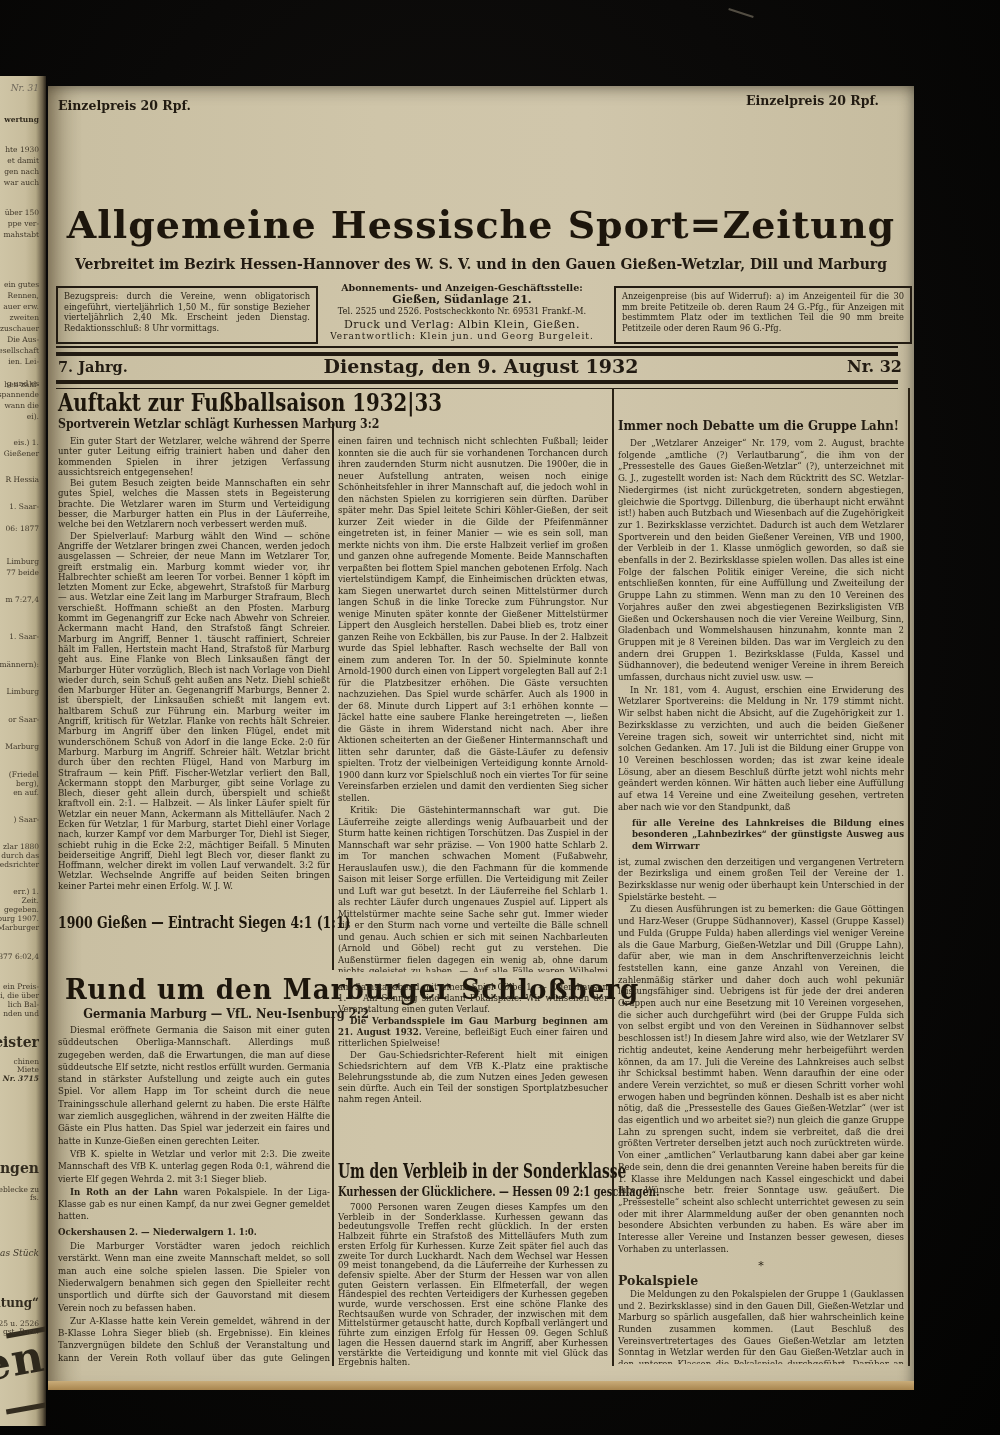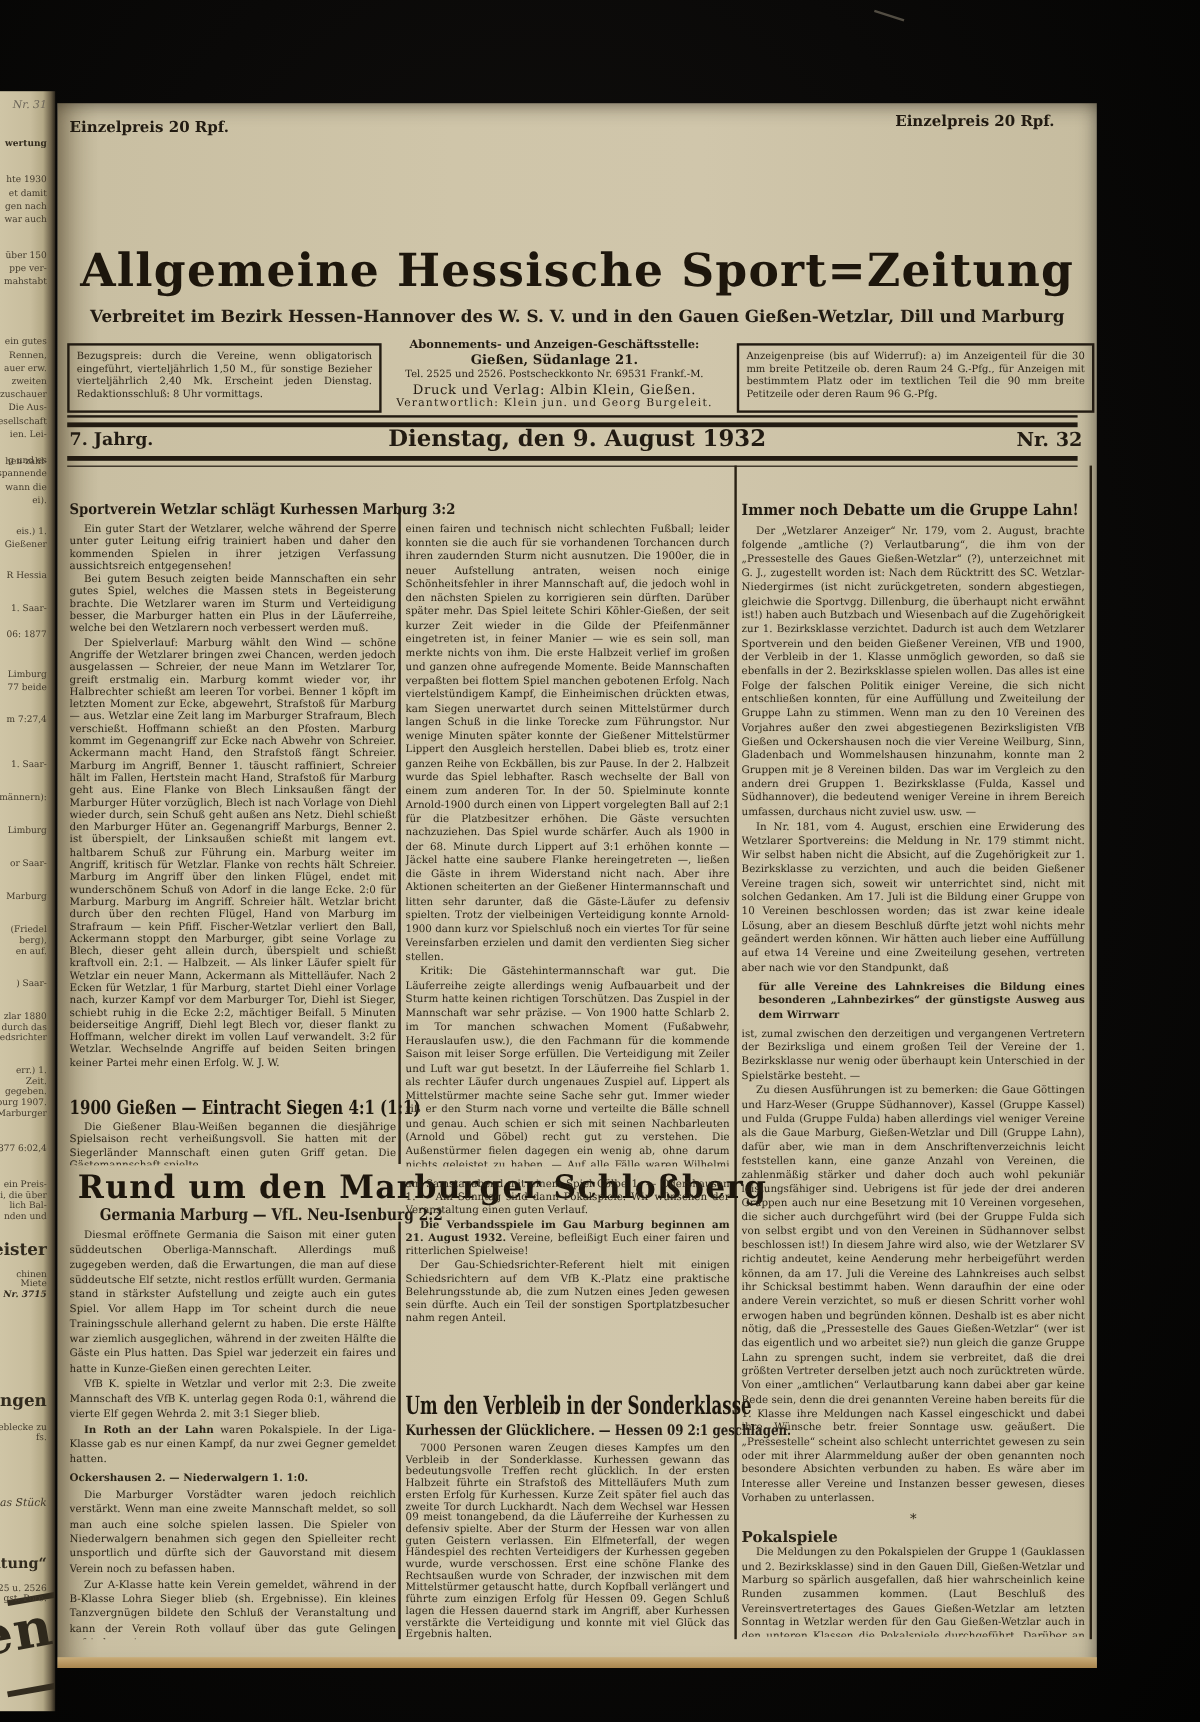--- a/index.html
+++ b/index.html
@@ -143,34 +143,34 @@
     <div class="abs bold" style="left:10px;top:272px;font-size:14.5px">7. Jahrg.</div>
     <div class="abs bold c" style="left:0;top:269px;width:100%;font-size:19px">Dienstag, den 9. August 1932</div>
     <div class="abs bold" style="right:12px;top:271px;font-size:16px">Nr. 32</div>
     <div class="abs rule-double2" style="left:8px;top:294px;width:842px"></div>
 
     <div class="vrule" style="left:284px;top:338px;height:546px"></div>
     <div class="vrule" style="left:284px;top:932px;height:348px"></div>
     <div class="vrule" style="left:564px;top:302px;height:978px"></div>
     <div class="vrule" style="left:860px;top:302px;height:978px"></div>
 
+    <div class="abs headline" style="left:10px;top:302px;font-size:25px">
+      <span class="sx" style="transform:scaleX(.79)">Auftakt zur Fußballsaison 1932|33</span>
+    </div>
     <div class="abs bold nowrap" style="left:10px;top:331px;font-size:12.2px">
       <span class="sx" style="transform:scaleX(.9)">Sportverein Wetzlar schlägt Kurhessen Marburg 3:2</span>
     </div>
     <div class="abs body-text" style="left:10px;top:350px;width:272px;height:474px;line-height:10.3px">
       <p>Ein guter Start der Wetzlarer, welche während der Sperre unter guter Leitung eifrig trainiert haben und daher den kommenden Spielen in ihrer jetzigen Verfassung aussichtsreich entgegensehen!</p>
       <p>Bei gutem Besuch zeigten beide Mannschaften ein sehr gutes Spiel, welches die Massen stets in Begeisterung brachte. Die Wetzlarer waren im Sturm und Verteidigung besser, die Marburger hatten ein Plus in der Läuferreihe, welche bei den Wetzlarern noch verbessert werden muß.</p>
       <p>Der Spielverlauf: Marburg wählt den Wind — schöne Angriffe der Wetzlarer bringen zwei Chancen, werden jedoch ausgelassen — Schreier, der neue Mann im Wetzlarer Tor, greift erstmalig ein. Marburg kommt wieder vor, ihr Halbrechter schießt am leeren Tor vorbei. Benner 1 köpft im letzten Moment zur Ecke, abgewehrt, Strafstoß für Marburg — aus. Wetzlar eine Zeit lang im Marburger Strafraum, Blech verschießt. Hoffmann schießt an den Pfosten. Marburg kommt im Gegenangriff zur Ecke nach Abwehr von Schreier. Ackermann macht Hand, den Strafstoß fängt Schreier. Marburg im Angriff, Benner 1. täuscht raffiniert, Schreier hält im Fallen, Hertstein macht Hand, Strafstoß für Marburg geht aus. Eine Flanke von Blech Linksaußen fängt der Marburger Hüter vorzüglich, Blech ist nach Vorlage von Diehl wieder durch, sein Schuß geht außen ans Netz. Diehl schießt den Marburger Hüter an. Gegenangriff Marburgs, Benner 2. ist überspielt, der Linksaußen schießt mit langem evt. haltbarem Schuß zur Führung ein. Marburg weiter im Angriff, kritisch für Wetzlar. Flanke von rechts hält Schreier. Marburg im Angriff über den linken Flügel, endet mit wunderschönem Schuß von Adorf in die lange Ecke. 2:0 für Marburg. Marburg im Angriff. Schreier hält. Wetzlar bricht durch über den rechten Flügel, Hand von Marburg im Strafraum — kein Pfiff. Fischer-Wetzlar verliert den Ball, Ackermann stoppt den Marburger, gibt seine Vorlage zu Blech, dieser geht allein durch, überspielt und schießt kraftvoll ein. 2:1. — Halbzeit. — Als linker Läufer spielt für Wetzlar ein neuer Mann, Ackermann als Mittelläufer. Nach 2 Ecken für Wetzlar, 1 für Marburg, startet Diehl einer Vorlage nach, kurzer Kampf vor dem Marburger Tor, Diehl ist Sieger, schiebt ruhig in die Ecke 2:2, mächtiger Beifall. 5 Minuten beiderseitige Angriff, Diehl legt Blech vor, dieser flankt zu Hoffmann, welcher direkt im vollen Lauf verwandelt. 3:2 für Wetzlar. Wechselnde Angriffe auf beiden Seiten bringen keiner Partei mehr einen Erfolg.        W. J. W.</p>
     </div>
 
     <div class="abs headline" style="left:10px;top:827px;font-size:16px">
       <span class="sx" style="transform:scaleX(.78)">1900 Gießen — Eintracht Siegen 4:1 (1:1)</span>
-    </div>
-    <div class="abs body-text" style="left:10px;top:849px;width:272px;height:36px;line-height:10.3px">
-      <p>Die Gießener Blau-Weißen begannen die diesjährige Spielsaison recht verheißungsvoll. Sie hatten mit der Siegerländer Mannschaft einen guten Griff getan. Die Gästemannschaft spielte</p>
     </div>
 
     <div class="abs body-text" style="left:290px;top:350px;width:270px;height:536px;line-height:11.5px">
       <p class="ni">einen fairen und technisch nicht schlechten Fußball; leider konnten sie die auch für sie vorhandenen Torchancen durch ihren zaudernden Sturm nicht ausnutzen. Die 1900er, die in neuer Aufstellung antraten, weisen noch einige Schönheitsfehler in ihrer Mannschaft auf, die jedoch wohl in den nächsten Spielen zu korrigieren sein dürften. Darüber später mehr. Das Spiel leitete Schiri Köhler-Gießen, der seit kurzer Zeit wieder in die Gilde der Pfeifenmänner eingetreten ist, in feiner Manier — wie es sein soll, man merkte nichts von ihm. Die erste Halbzeit verlief im großen und ganzen ohne aufregende Momente. Beide Mannschaften verpaßten bei flottem Spiel manchen gebotenen Erfolg. Nach viertelstündigem Kampf, die Einheimischen drückten etwas, kam Siegen unerwartet durch seinen Mittelstürmer durch langen Schuß in die linke Torecke zum Führungstor. Nur wenige Minuten später konnte der Gießener Mittelstürmer Lippert den Ausgleich herstellen. Dabei blieb es, trotz einer ganzen Reihe von Eckbällen, bis zur Pause. In der 2. Halbzeit wurde das Spiel lebhafter. Rasch wechselte der Ball von einem zum anderen Tor. In der 50. Spielminute konnte Arnold-1900 durch einen von Lippert vorgelegten Ball auf 2:1 für die Platzbesitzer erhöhen. Die Gäste versuchten nachzuziehen. Das Spiel wurde schärfer. Auch als 1900 in der 68. Minute durch Lippert auf 3:1 erhöhen konnte — Jäckel hatte eine saubere Flanke hereingetreten —, ließen die Gäste in ihrem Widerstand nicht nach. Aber ihre Aktionen scheiterten an der Gießener Hintermannschaft und litten sehr darunter, daß die Gäste-Läufer zu defensiv spielten. Trotz der vielbeinigen Verteidigung konnte Arnold-1900 dann kurz vor Spielschluß noch ein viertes Tor für seine Vereinsfarben erzielen und damit den verdienten Sieg sicher stellen.</p>
       <p>Kritik: Die Gästehintermannschaft war gut. Die Läuferreihe zeigte allerdings wenig Aufbauarbeit und der Sturm hatte keinen richtigen Torschützen. Das Zuspiel in der Mannschaft war sehr präzise. — Von 1900 hatte Schlarb 2. im Tor manchen schwachen Moment (Fußabwehr, Herauslaufen usw.), die den Fachmann für die kommende Saison mit leiser Sorge erfüllen. Die Verteidigung mit Zeiler und Luft war gut besetzt. In der Läuferreihe fiel Schlarb 1. als rechter Läufer durch ungenaues Zuspiel auf. Lippert als Mittelstürmer machte seine Sache sehr gut. Immer wieder riß er den Sturm nach vorne und verteilte die Bälle schnell und genau. Auch schien er sich mit seinen Nachbarleuten (Arnold und Göbel) recht gut zu verstehen. Die Außenstürmer fielen dagegen ein wenig ab, ohne darum nichts geleistet zu haben. — Auf alle Fälle waren Wilhelmi und Henrich gut ersetzt.</p>
 
     </div>
 
     <div class="abs headline c" style="left:8px;top:888px;width:554px;font-size:27px">
       <span class="sxc" style="transform:scaleX(.97);letter-spacing:1px">Rund um den Marburger Schloßberg</span>

